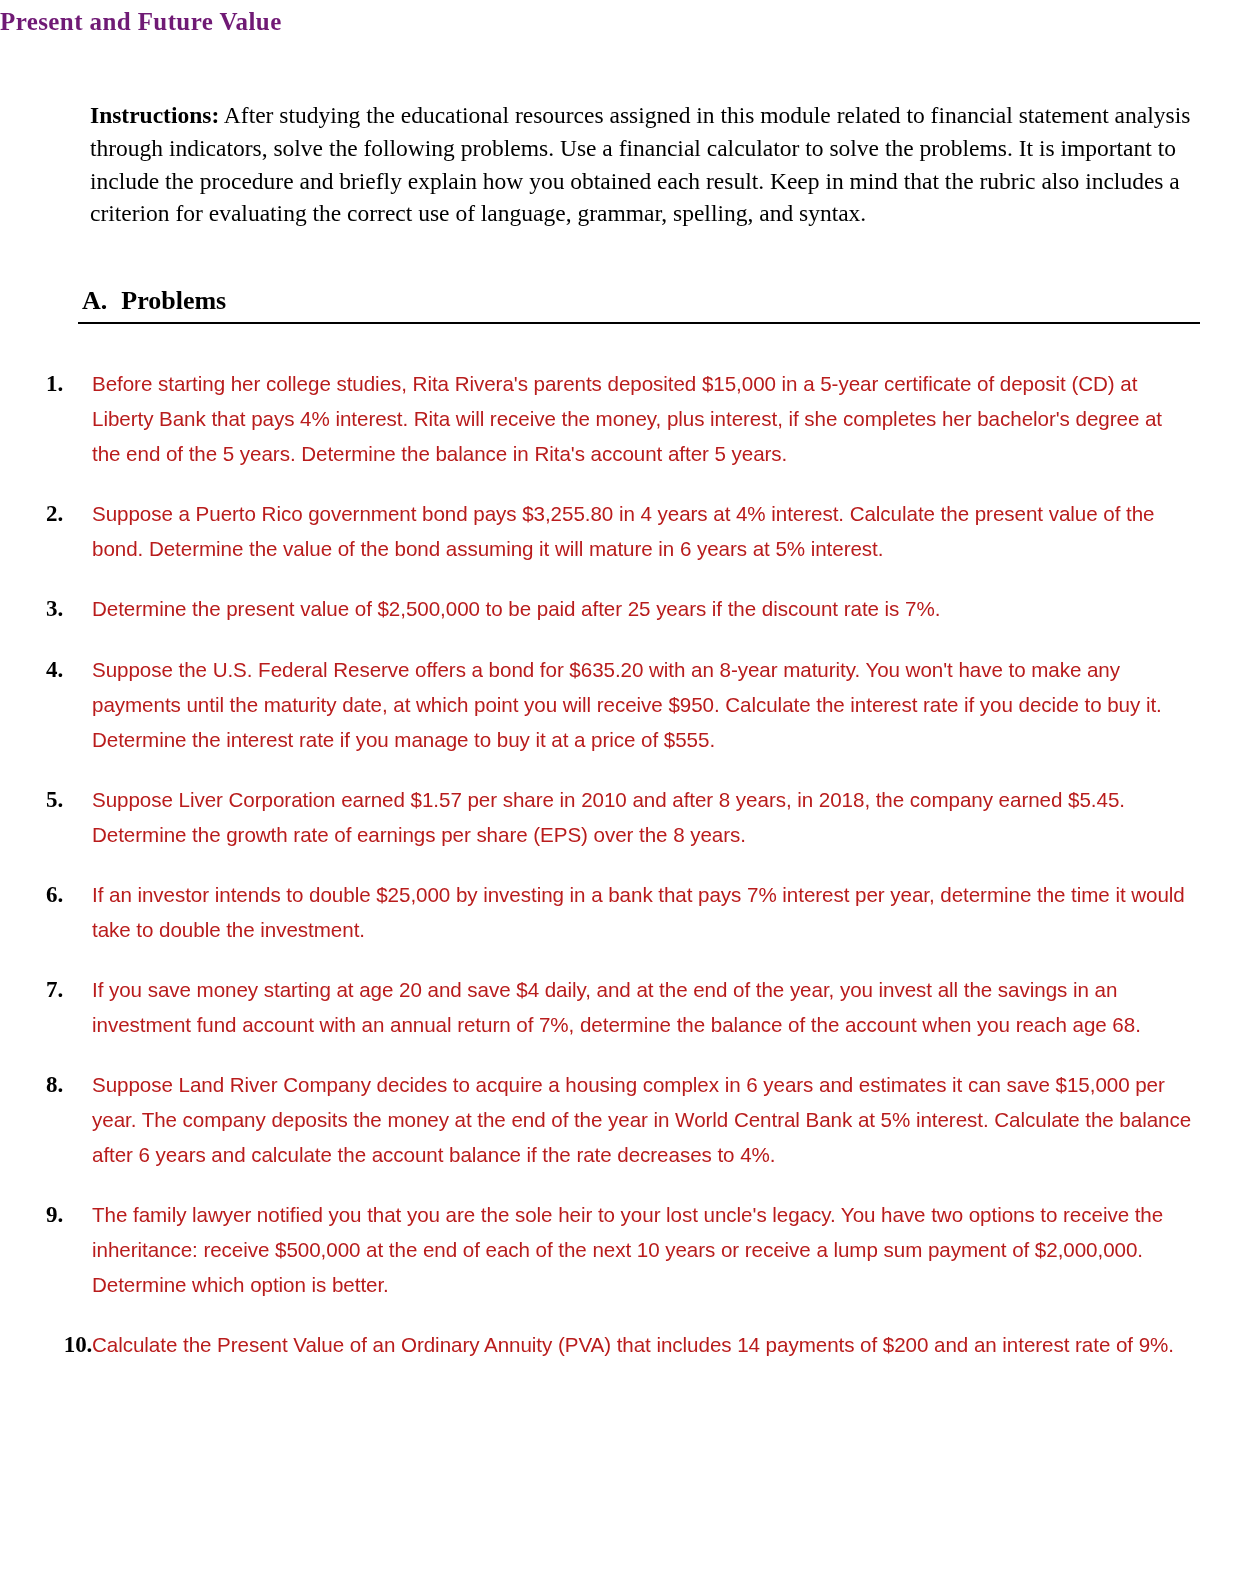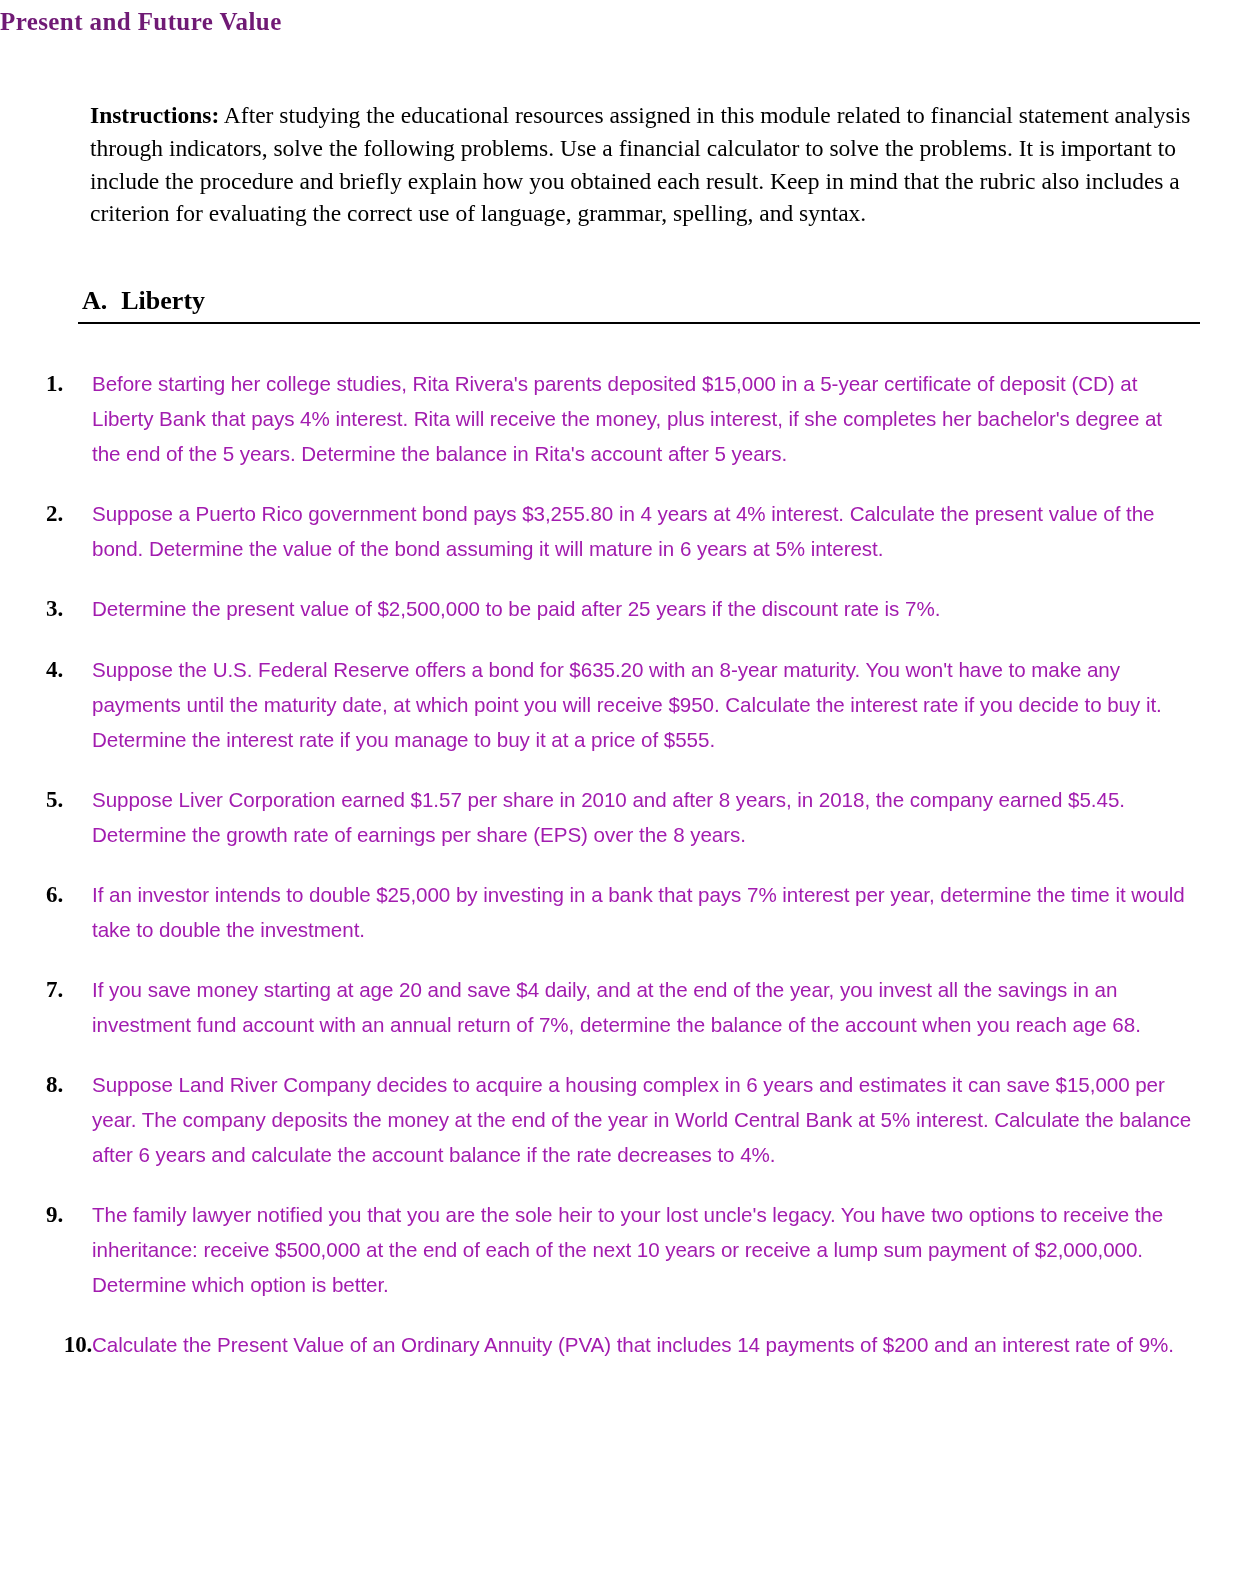--- a/index.html
+++ b/index.html
@@ -92,37 +92,37 @@
   }
   .problem-num.wide {
     letter-spacing: -0.2px;
     text-align: right;
   }
   .problem-text {
     flex: 1 1 auto;
     font-family: "Liberation Sans", "DejaVu Sans", sans-serif;
     font-size: 20.6px;
     line-height: 1.70;
-    color: #a21caf;
+    color: #b91c1c;
     letter-spacing: -0.06px;
   }
 </style>
 </head>
 <body>
 
 <div class="page">
 
   <h1 class="doc-title">Present and Future Value</h1>
 
   <p class="instructions"><span class="lead">Instructions:</span><span> After studying the educational resources assigned in this module related to financial statement analysis through indicators, solve the following problems. Use a financial calculator to solve the problems. It is important to include the procedure and briefly explain how you obtained each result. Keep in mind that the rubric also includes a criterion for evaluating the correct use of language, grammar, spelling, and syntax.</span></p>
 
   <div class="section-head-wrap">
     <div class="section-head">
       <span>A.</span>
-      <span>Liberty</span>
+      <span>Problems</span>
     </div>
     <hr class="section-rule">
   </div>
 
   <ol class="problems">
 
     <li class="problem">
       <span class="problem-num">1.</span>
       <span class="problem-text">Before starting her college studies, Rita Rivera's parents deposited $15,000 in a 5-year certificate of deposit (CD) at Liberty Bank that pays 4% interest. Rita will receive the money, plus interest, if she completes her bachelor's degree at the end of the 5 years. Determine the balance in Rita's account after 5 years.</span>
     </li>

